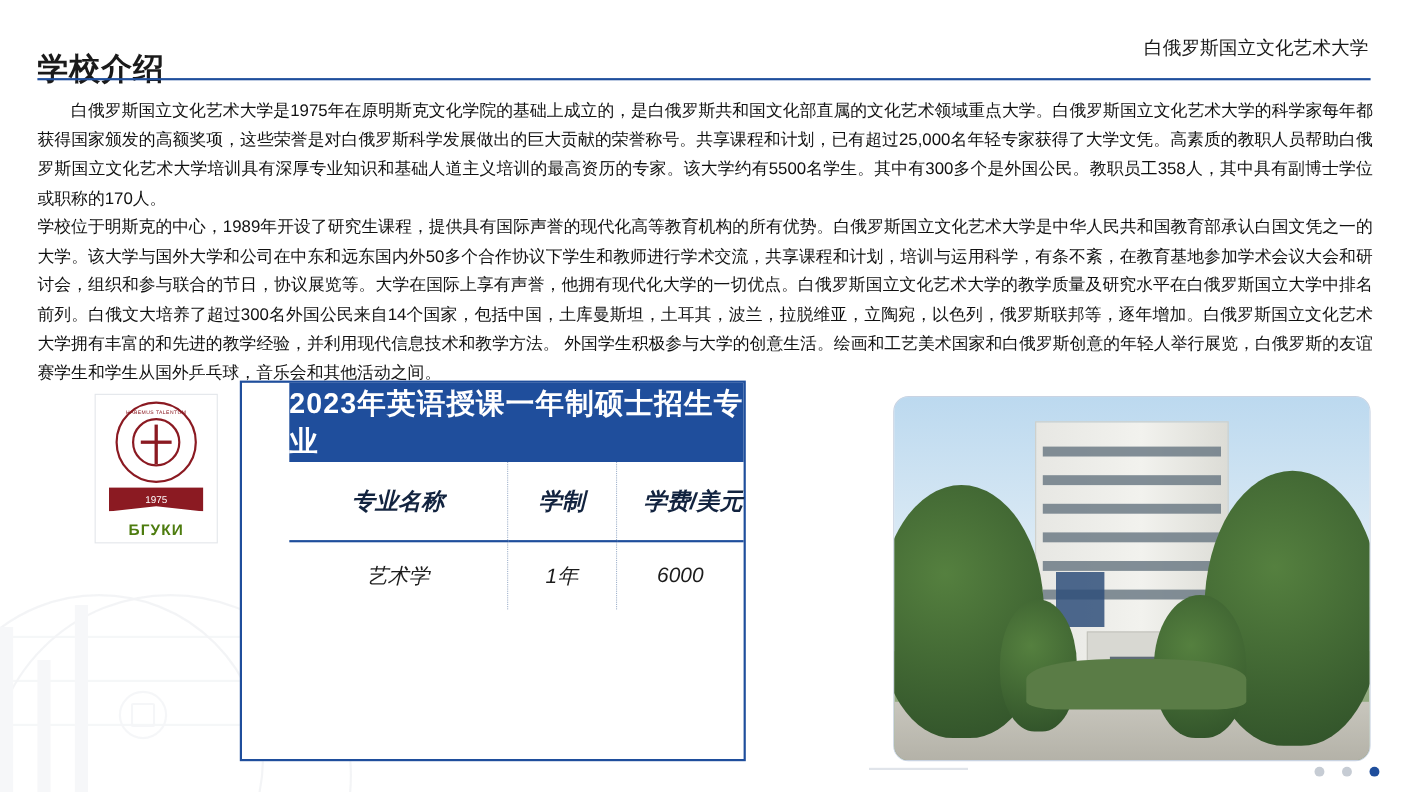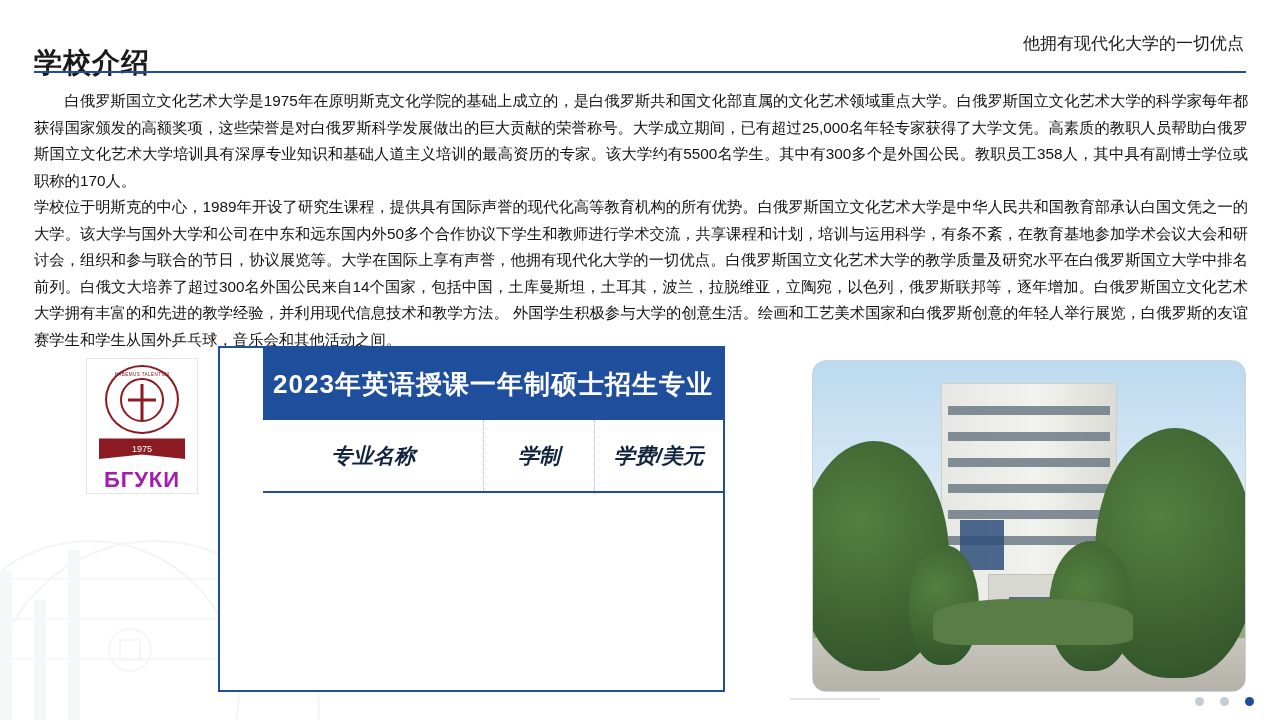--- a/index.html
+++ b/index.html
@@ -153,31 +153,31 @@
     margin-top: 4px;
     width: 86px; height: 22px;
     background: #8b1a22;
     color: #ffffff;
     font-size: 9px;
     display: flex; align-items: center; justify-content: center;
     clip-path: polygon(0 0, 100% 0, 100% 100%, 50% 78%, 0 100%);
   }
   .emblem .acronym {
     margin-top: 8px;
-    font-size: 22px;
-    font-weight: bold;
-    color: #a21caf;
+    font-size: 14px;
+    font-weight: bold;
+    color: #4d7c0f;
     letter-spacing: 1px;
   }
 
   
   .table-wrap {
     position: absolute;
     left: 218px; top: 346px;
-    width: 507px; height: 346px;
+    width: 460px; height: 346px;
     border: 2px solid #1f4e9c;
     background: #ffffff;
     padding-left: 43px;
   }
   .table-title {
     height: 72px;
     background: #1f4e9c;
     color: #ffffff;
     font-size: 26px;
     font-weight: bold;
@@ -193,21 +193,21 @@
     font-style: italic;
   }
   table.majors th {
     height: 72px;
     font-size: 21px;
     font-weight: bold;
     color: #12233f;
     border-bottom: 2px solid #1f4e9c;
     border-right: 1px dotted #9fb1cb;
   }
-  table.majors th:last-child { border-right: none; }
+  table.majors th:last-child { border-right: none; text-align: right; }
   table.majors td {
     height: 62px;
     font-size: 19px;
     color: #1c1c1c;
     text-align: center;
     border-bottom: 1px dotted #9fb1cb;
     border-right: 1px dotted #9fb1cb;
   }
   table.majors td:last-child { border-right: none; }
   table.majors tr:last-child td { border-bottom: none; }
@@ -303,26 +303,26 @@
     <div class="arc a1"></div>
     <div class="arc a2"></div>
     <div class="bar b1"></div>
     <div class="bar b2"></div>
     <div class="bar b3"></div>
     <div class="ball"></div>
   </div>
 
   <div class="header">
     <div class="header-title-cn">学校介绍</div>
-    <div class="header-org">他拥有现代化大学的一切优点</div>
+    <div class="header-org">白俄罗斯国立文化艺术大学</div>
     <div class="header-rule"></div>
   </div>
 
   <div class="body-text">
-    <p class="indent">白俄罗斯国立文化艺术大学是1975年在原明斯克文化学院的基础上成立的，是白俄罗斯共和国文化部直属的文化艺术领域重点大学。白俄罗斯国立文化艺术大学的科学家每年都获得国家颁发的高额奖项，这些荣誉是对白俄罗斯科学发展做出的巨大贡献的荣誉称号。大学成立期间，已有超过25,000名年轻专家获得了大学文凭。高素质的教职人员帮助白俄罗斯国立文化艺术大学培训具有深厚专业知识和基础人道主义培训的最高资历的专家。该大学约有5500名学生。其中有300多个是外国公民。教职员工358人，其中具有副博士学位或职称的170人。</p>
+    <p class="indent">白俄罗斯国立文化艺术大学是1975年在原明斯克文化学院的基础上成立的，是白俄罗斯共和国文化部直属的文化艺术领域重点大学。白俄罗斯国立文化艺术大学的科学家每年都获得国家颁发的高额奖项，这些荣誉是对白俄罗斯科学发展做出的巨大贡献的荣誉称号。共享课程和计划，已有超过25,000名年轻专家获得了大学文凭。高素质的教职人员帮助白俄罗斯国立文化艺术大学培训具有深厚专业知识和基础人道主义培训的最高资历的专家。该大学约有5500名学生。其中有300多个是外国公民。教职员工358人，其中具有副博士学位或职称的170人。</p>
     <p>学校位于明斯克的中心，1989年开设了研究生课程，提供具有国际声誉的现代化高等教育机构的所有优势。白俄罗斯国立文化艺术大学是中华人民共和国教育部承认白国文凭之一的大学。该大学与国外大学和公司在中东和远东国内外50多个合作协议下学生和教师进行学术交流，共享课程和计划，培训与运用科学，有条不紊，在教育基地参加学术会议大会和研讨会，组织和参与联合的节日，协议展览等。大学在国际上享有声誉，他拥有现代化大学的一切优点。白俄罗斯国立文化艺术大学的教学质量及研究水平在白俄罗斯国立大学中排名前列。白俄文大培养了超过300名外国公民来自14个国家，包括中国，土库曼斯坦，土耳其，波兰，拉脱维亚，立陶宛，以色列，俄罗斯联邦等，逐年增加。白俄罗斯国立文化艺术大学拥有丰富的和先进的教学经验，并利用现代信息技术和教学方法。 外国学生积极参与大学的创意生活。绘画和工艺美术国家和白俄罗斯创意的年轻人举行展览，白俄罗斯的友谊赛学生和学生从国外乒乓球，音乐会和其他活动之间。</p>
   </div>
 
   <div class="emblem">
     <div class="seal">
       <div class="seal-top">HABEMUS TALENTUM</div>
       <div class="seal-inner"></div>
     </div>
     <div class="ribbon">1975</div>
     <div class="acronym">БГУКИ</div>
@@ -332,20 +332,25 @@
     <div class="table-title">2023年英语授课一年制硕士招生专业</div>
     <table class="majors">
       <thead>
         <tr>
           <th class="col-name">专业名称</th>
           <th class="col-len">学制</th>
           <th class="col-fee">学费/美元</th>
         </tr>
       </thead>
       <tbody>
+        <tr>
+          <td>艺术学</td>
+          <td>1年</td>
+          <td>6000</td>
+        </tr>
       </tbody>
     </table>
   </div>
 
   <div class="photo">
     <div class="sky"></div>
     <div class="ground"></div>
     <div class="path"></div>
     <div class="building">
       <div class="floor" style="top:22px"></div>

